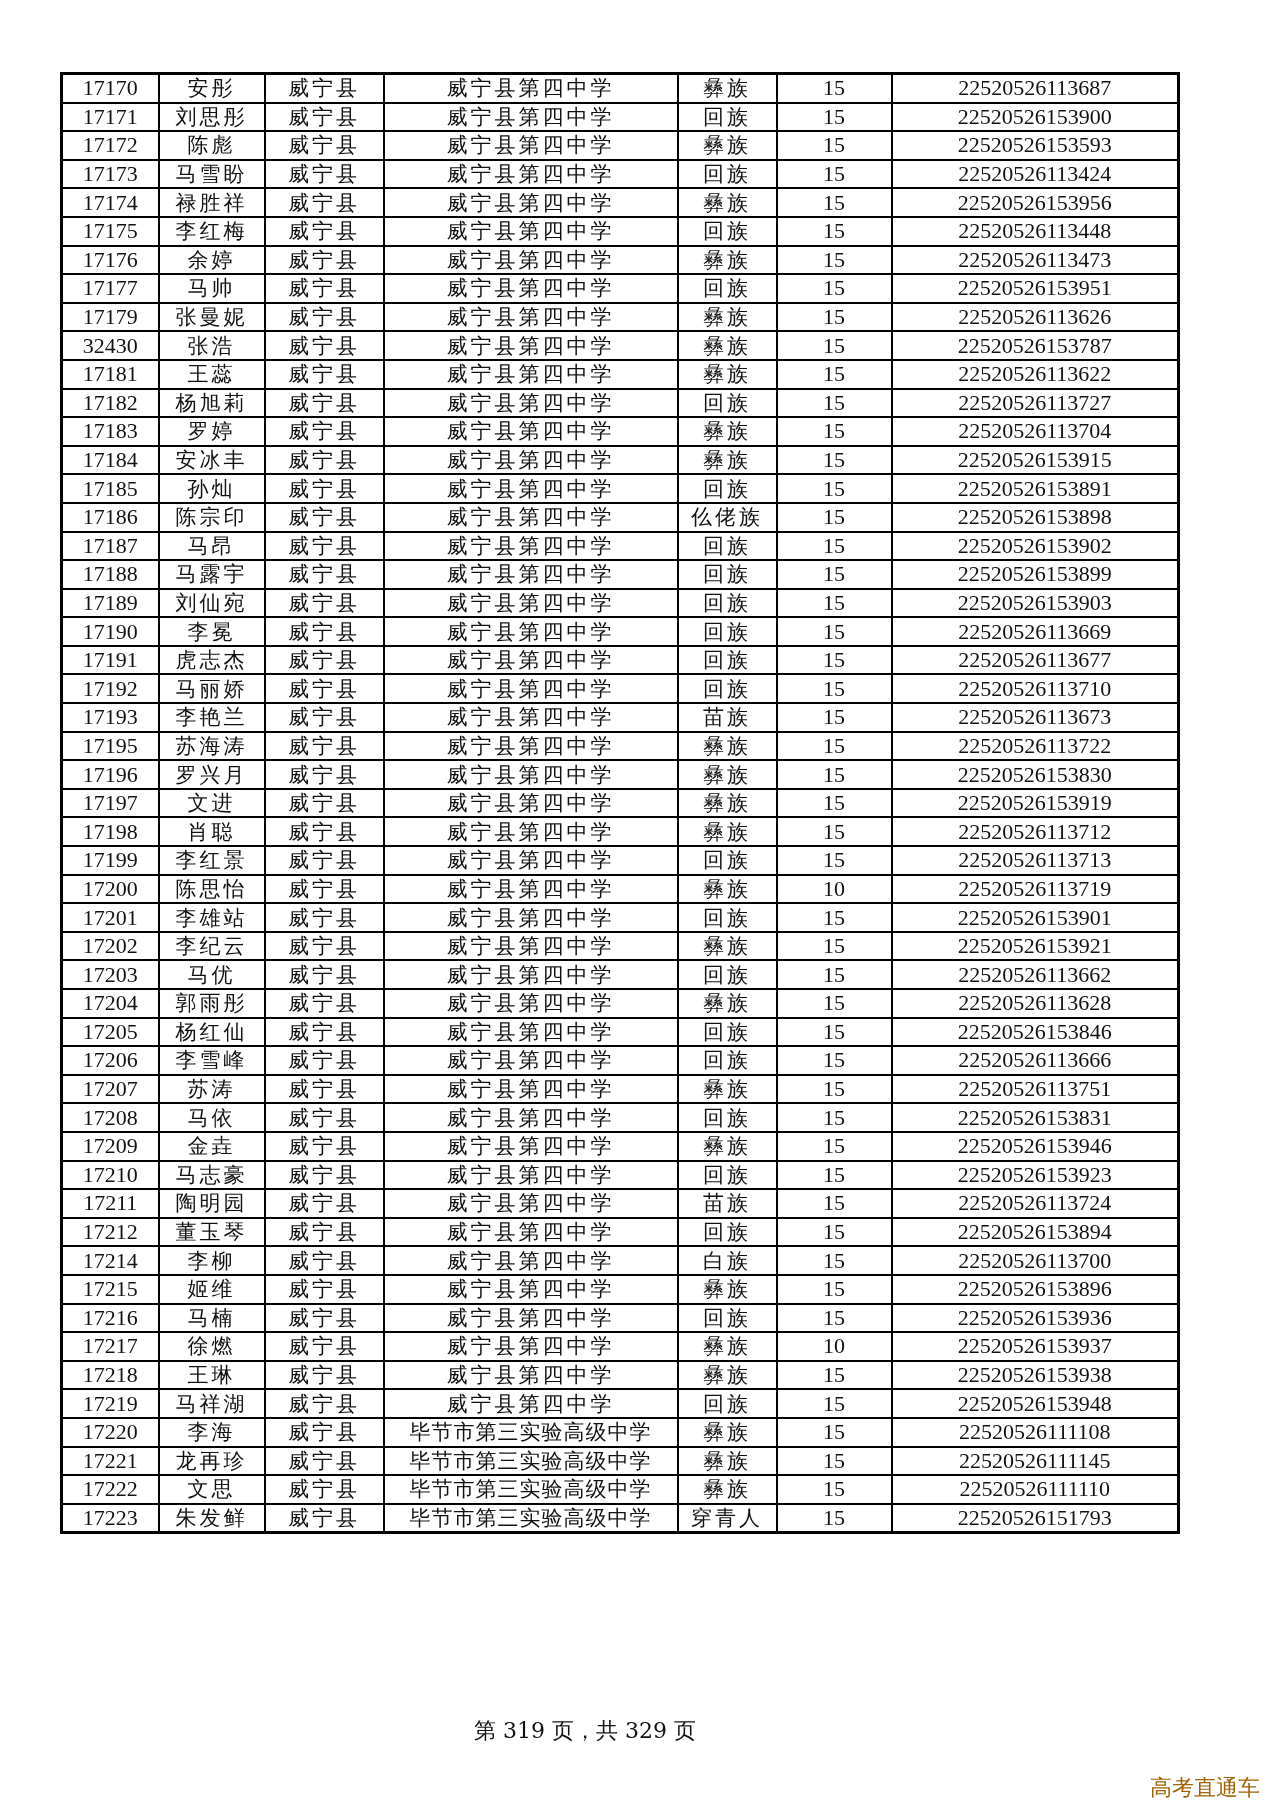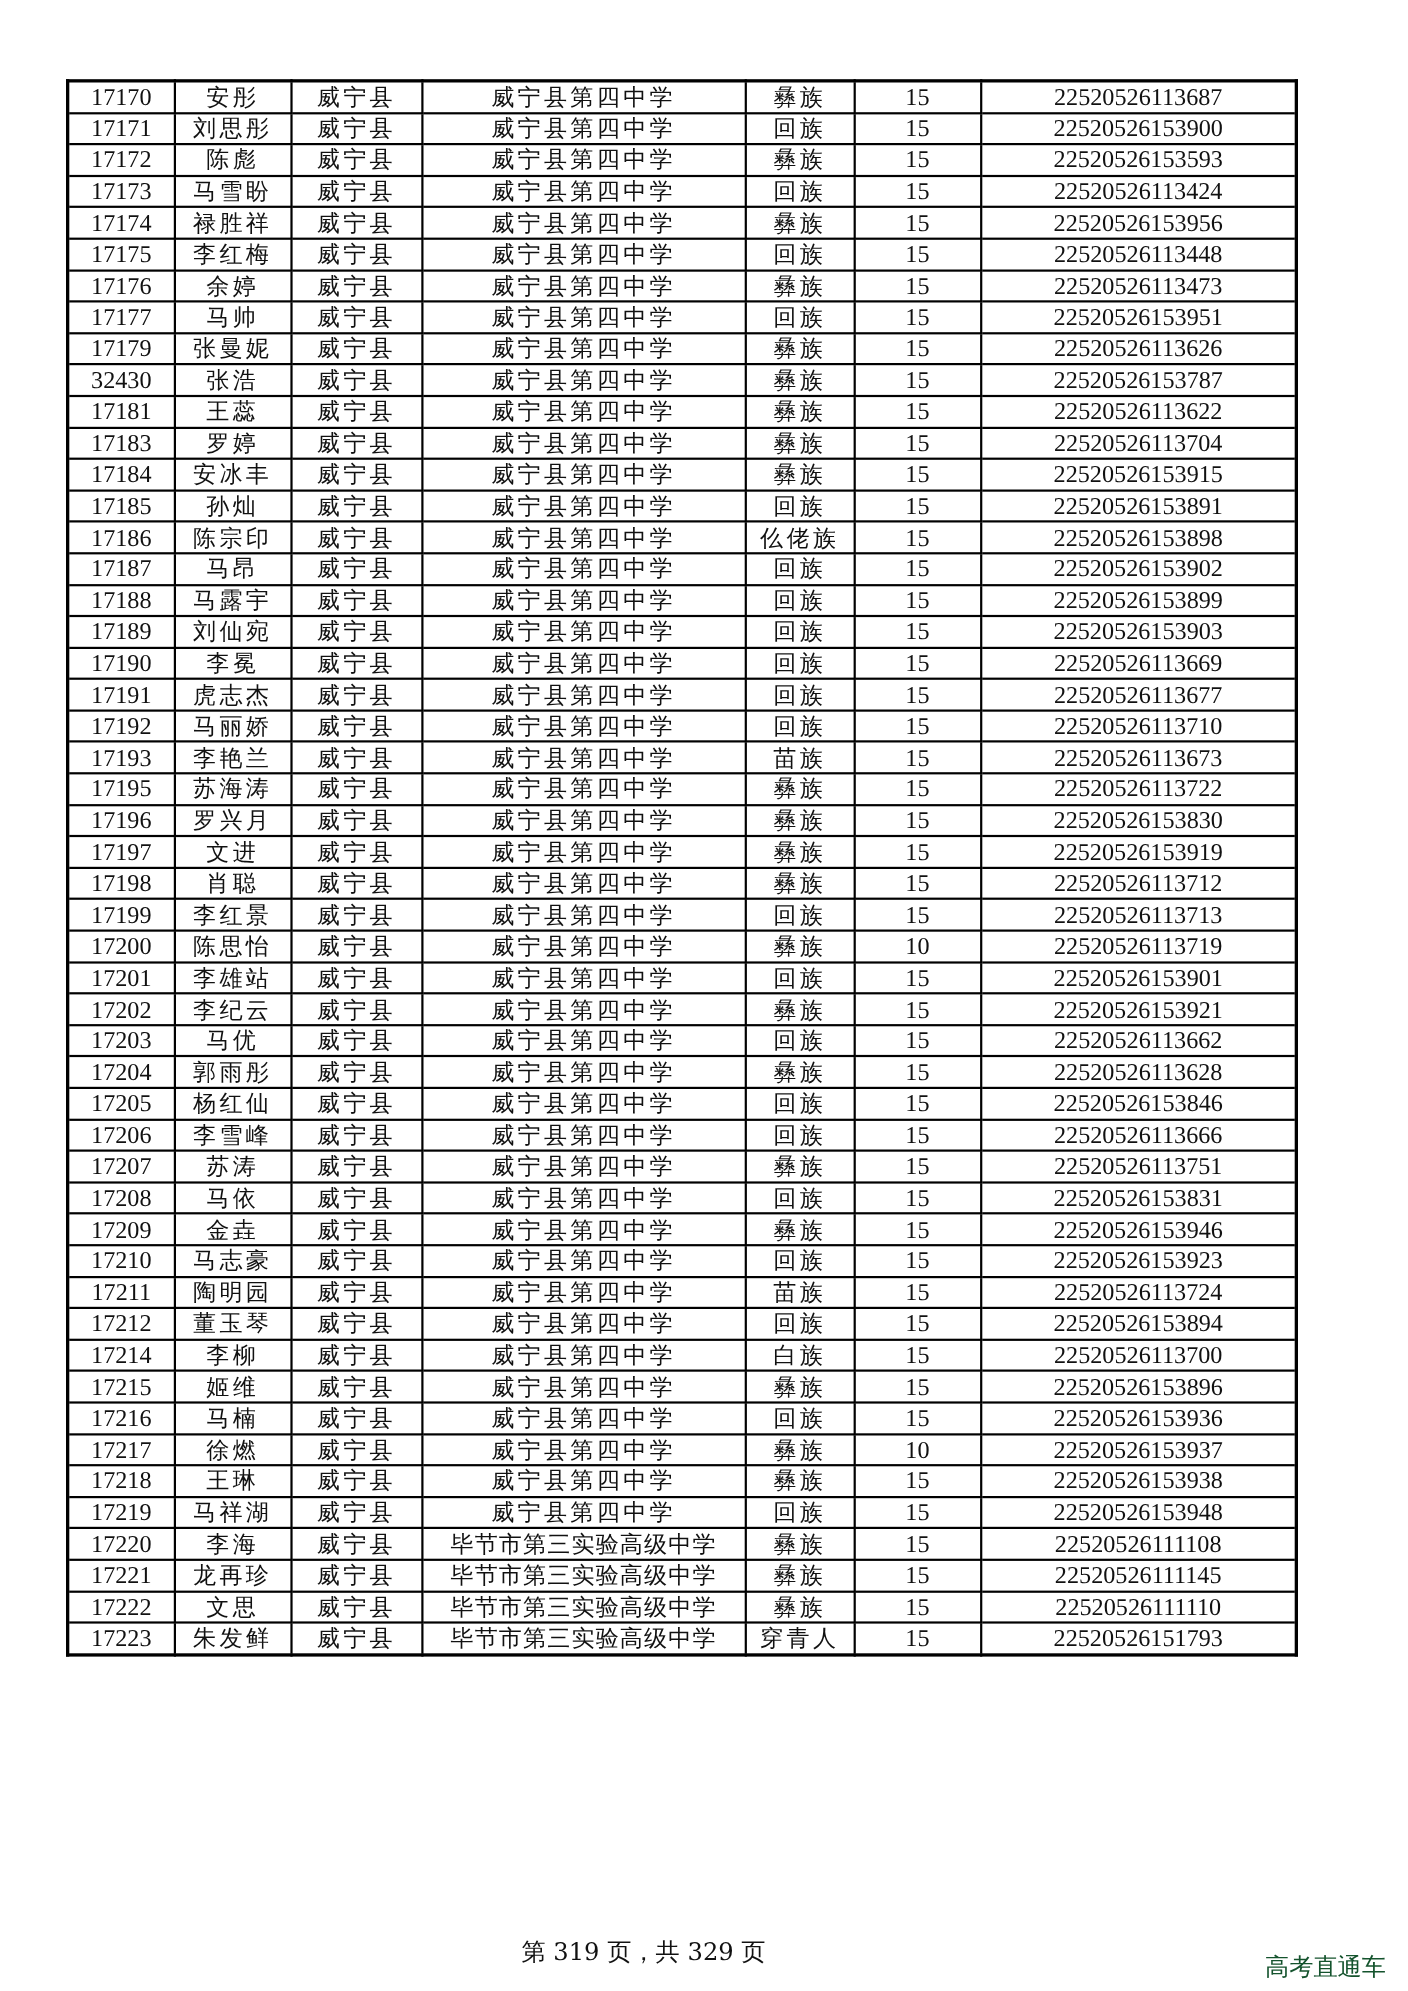--- a/index.html
+++ b/index.html
@@ -15,27 +15,27 @@
     height: 26.6px; padding: 0;
     text-align: center; vertical-align: middle;
     font-size: 21px; line-height: 26px; white-space: nowrap; overflow: hidden;
   }
   #roster td.num { font-family: "Liberation Serif", "DejaVu Serif", serif; font-size: 22px; }
   #roster td.sch { letter-spacing: 3px; }
   #roster td.school-long { letter-spacing: 1px; margin-top: 28px; }
   .c1 { width: 97px; } .c2 { width: 106px; } .c3 { width: 119px; }
   .c4 { width: 294px; } .c5 { width: 99px; } .c6 { width: 115px; } .c7 { width: 287px; }
   #footer {
-    position: absolute; left: 0; top: 1760px; width: 1280px; text-align: center;
+    position: absolute; left: 0; top: 1716px; width: 1280px; text-align: center;
     font-size: 22px; font-family: "DejaVu Serif", serif; color: #111;
   }
   #footer span { display: inline-block; margin-left: -110px; }
   #watermark {
     position: absolute; left: 1150px; top: 1773px;
-    font-size: 22px; color: #14532d; font-family: Liberation Sans, sans-serif;
+    font-size: 22px; color: #a16207; font-family: Liberation Sans, sans-serif;
   }
 </style>
 </head>
 <body>
 
 <table id="roster">
   <colgroup>
     <col class="c1">
       <col class="c2">
       <col class="c3">
@@ -138,20 +138,29 @@
       <tr>
         <td class="num">17181</td>
         <td class="sch">王蕊</td>
         <td class="sch">威宁县</td>
         <td class="sch">威宁县第四中学</td>
         <td class="sch">彝族</td>
         <td class="num">15</td>
         <td class="num">22520526113622</td>
       </tr>
       <tr>
+        <td class="num">17182</td>
+        <td class="sch">杨旭莉</td>
+        <td class="sch">威宁县</td>
+        <td class="sch">威宁县第四中学</td>
+        <td class="sch">回族</td>
+        <td class="num">15</td>
+        <td class="num">22520526113727</td>
+      </tr>
+      <tr>
         <td class="num">17183</td>
         <td class="sch">罗婷</td>
         <td class="sch">威宁县</td>
         <td class="sch">威宁县第四中学</td>
         <td class="sch">彝族</td>
         <td class="num">15</td>
         <td class="num">22520526113704</td>
       </tr>
       <tr>
         <td class="num">17184</td>

